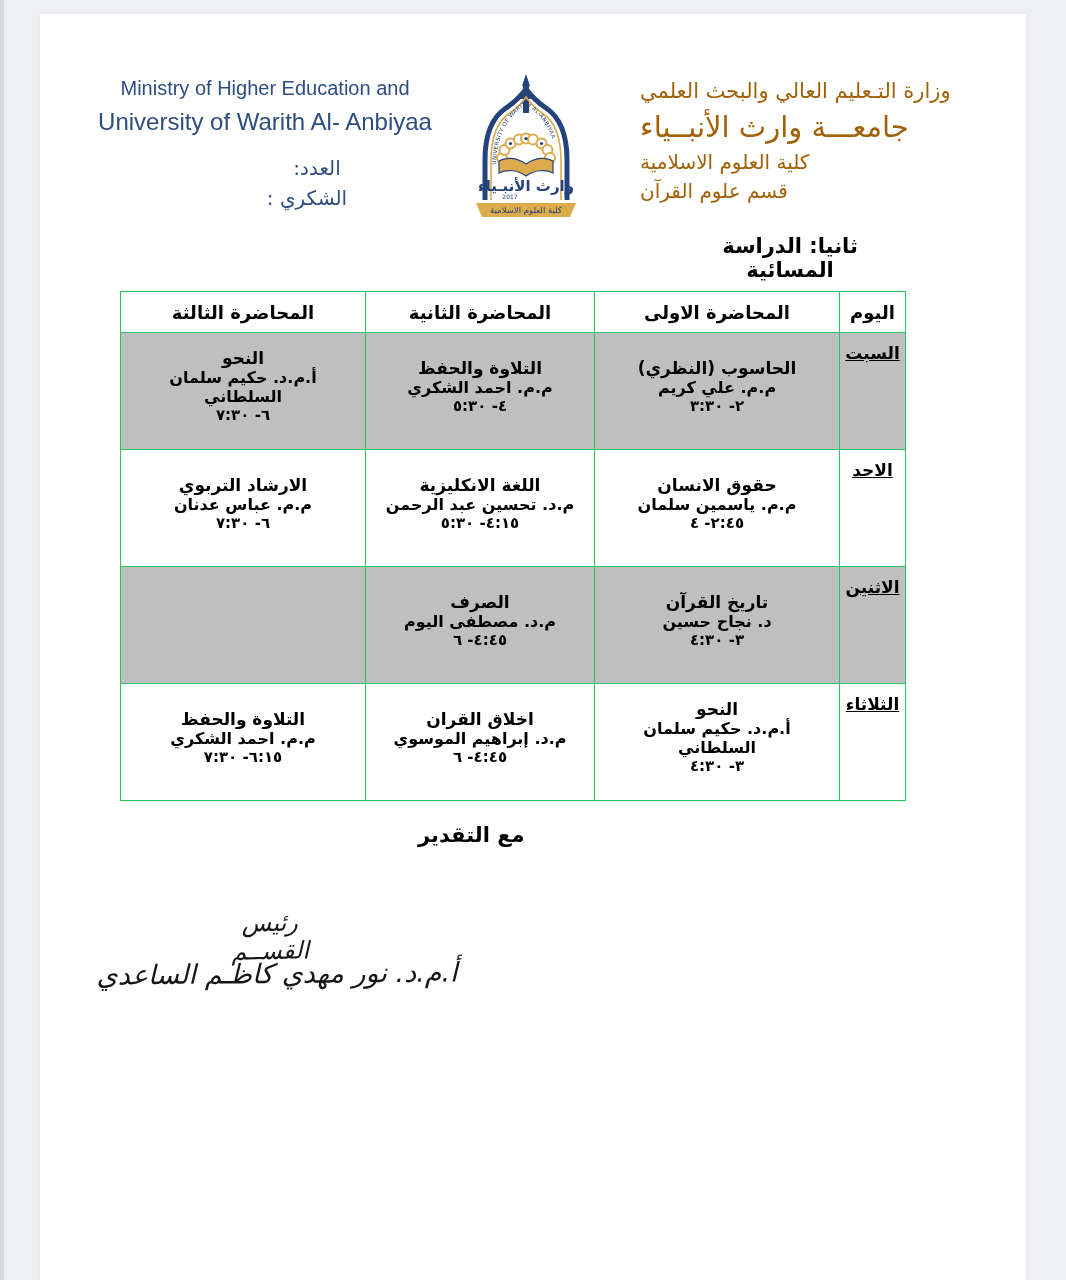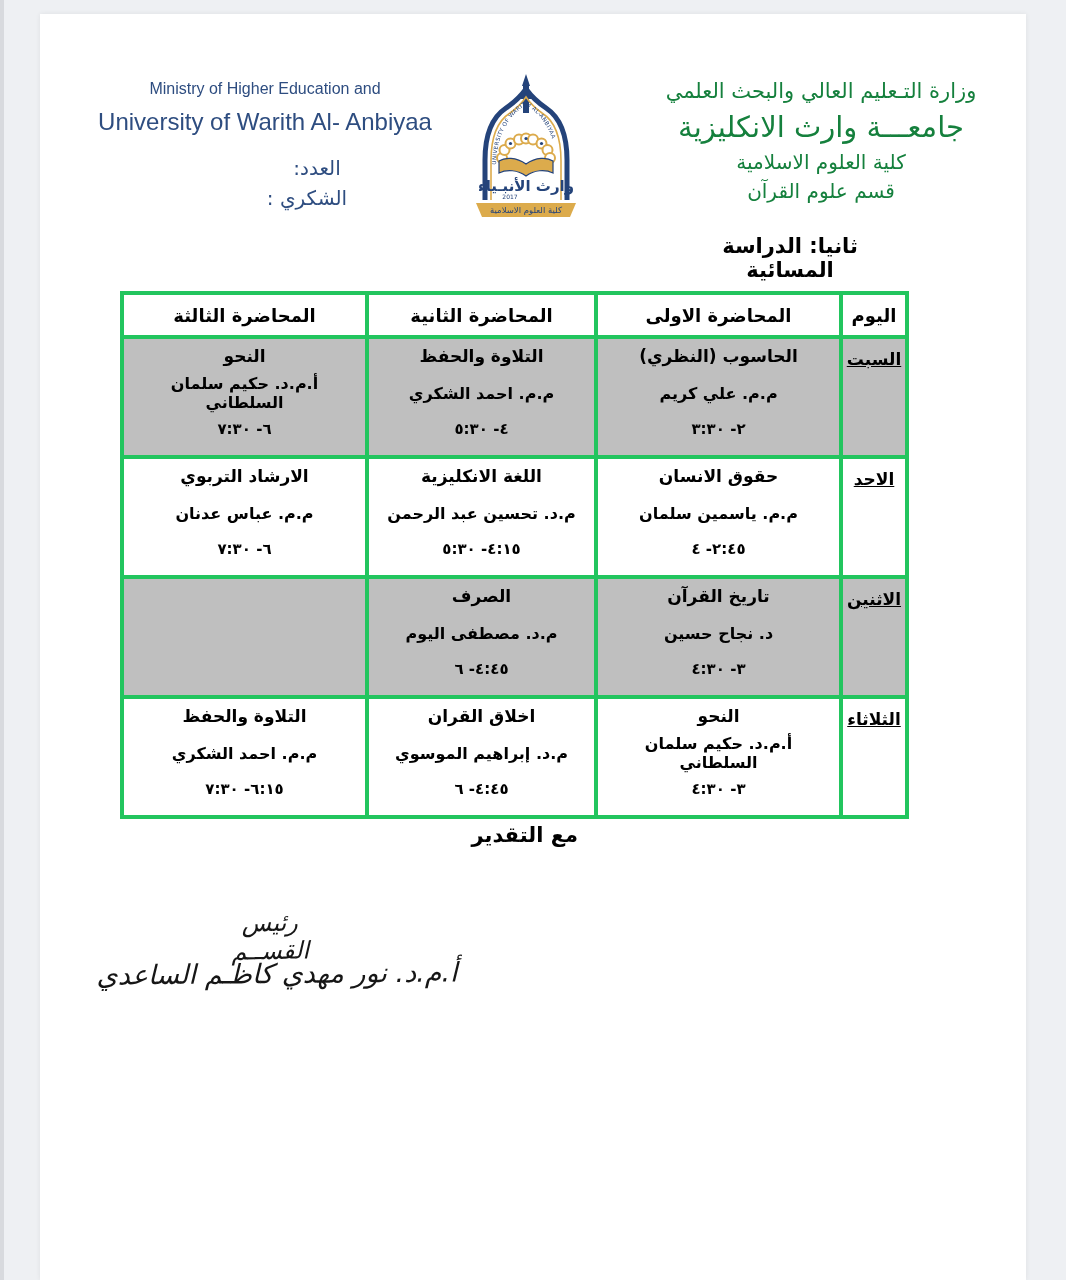--- a/index.html
+++ b/index.html
@@ -20,74 +20,74 @@
     background: #ffffff;
     box-shadow: 0 0 5px rgba(0,0,0,0.07);
   }
 
   
   .en-block {
     position: absolute; left: 40px; top: 64px; width: 370px;
     text-align: center; color: #2e4d80;
     font-family: "Liberation Sans", sans-serif;
   }
-  .en-line { font-size: 16px; line-height: 21px; }
+  .en-line { font-size: 20px; line-height: 21px; }
   .en-univ { font-size: 24px; line-height: 32px; margin-top: 7px; white-space: nowrap; }
   .hdr-label {
     position: absolute; width: 130px; text-align: center;
     font-size: 20px; color: #2e4d80; direction: rtl;
   }
   .lbl-number { left: 212px; top: 142px; text-align: center; }
   .lbl-date   { left: 202px; top: 172px; }
 
   .logo-wrap { position: absolute; left: 412px; top: 58px; width: 148px; height: 154px; }
 
   .ar-block {
     position: absolute; left: 600px; top: 62px; width: 362px;
-    text-align: center; color: #15803d; direction: rtl;
+    text-align: left; color: #a16207; direction: rtl;
   }
   .ar-l1 { font-size: 21px; line-height: 30px; }
   .ar-l2 { font-size: 29px; line-height: 42px; }
   .ar-l3 { font-size: 20px; line-height: 29px; }
   .ar-l4 { font-size: 20px; line-height: 29px; }
 
   
   .section-title {
     position: absolute; left: 640px; top: 220px; width: 220px;
     direction: rtl; text-align: center;
     font-size: 21px; font-weight: bold; color: #000;
   }
 
   
   table.schedule {
     position: absolute; left: 80px; top: 277px;
     width: 785px; direction: rtl;
     border-collapse: collapse; table-layout: fixed;
   }
   table.schedule th, table.schedule td {
-    border: 4px solid #22c55e;
+    border: 1px solid #22c55e;
     font-weight: bold; color: #000;
     text-align: center;
   }
   table.schedule th { height: 38px; font-size: 18px; background: #fff; }
   table.schedule td { height: 105px; vertical-align: top; }
   td.day-cell { font-size: 17px; padding-top: 10px; text-decoration: underline; }
   .lec-stack {
     height: 92px; display: flex; flex-direction: column;
-    justify-content: space-between; align-items: center;
+    justify-content: center; align-items: center;
     padding: 6px 16px 7px;
   }
   .lec-subject { font-size: 17px; }
   .lec-teacher { font-size: 16px; }
   .lec-time    { font-size: 15px; }
 
   
   .closing {
     position: absolute; left: 378px; top: 809px; width: 160px;
-    direction: rtl; text-align: right;
+    direction: rtl; text-align: left;
     font-size: 21px; font-weight: bold; color: #000;
   }
   .sig-title {
     position: absolute; left: 165px; top: 895px; width: 130px;
     direction: rtl; text-align: center;
     font-size: 24px; font-style: italic; color: #161616;
     transform: rotate(-1deg);
   }
   .sig-name {
     position: absolute; left: 42px; top: 944px; width: 390px;
@@ -157,21 +157,21 @@
 
       <g>
         <polygon points="24,131 124,131 118,145 30,145" fill="#dcab4c"></polygon>
         <text x="74" y="141" text-anchor="middle" font-size="8.5" fill="#24437a">كلية العلوم الاسلامية</text>
       </g>
     </svg>
   </div>
 
   <div class="ar-block">
     <div class="ar-l1">وزارة التـعليم العالي والبحث العلمي</div>
-    <div class="ar-l2">جامعـــة وارث الانكليزية</div>
+    <div class="ar-l2">جامعـــة وارث الأنبــياء</div>
     <div class="ar-l3">كلية العلوم الاسلامية</div>
     <div class="ar-l4">قسم علوم القرآن</div>
   </div>
 
   <div class="section-title">ثانيا: الدراسة المسائية</div>
 
   <table class="schedule">
     <colgroup>
       <col style="width:66px">
       <col style="width:245px">

